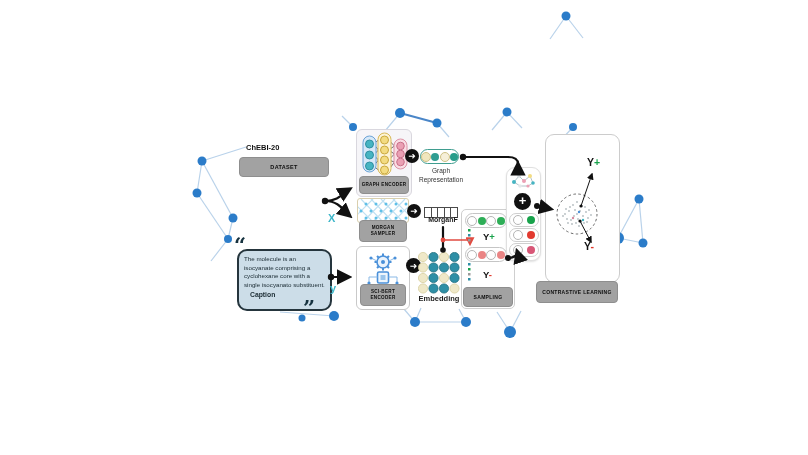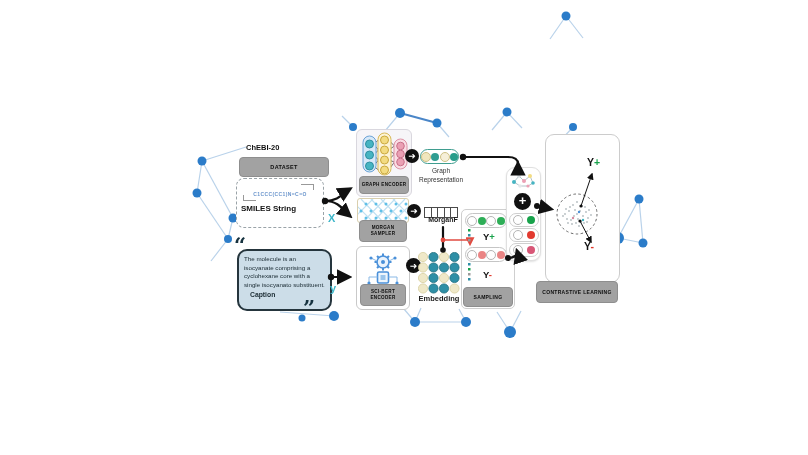--- a/index.html
+++ b/index.html
@@ -74,26 +74,20 @@
         <circle cx="466" cy="322" r="5"></circle>
         <circle cx="510" cy="332" r="6"></circle>
     </g>
   </svg>
 
   <div class="abs" style="left:246px;top:143px;font-size:7.5px;font-weight:bold;color:#111;">ChEBI-20</div>
   <div class="btn" style="left:239px;top:157px;width:88px;height:18px;font-size:5.5px;">
     <span>DATASET</span>
   </div>
 
-  <div class="card" style="left:236px;top:178px;width:86px;height:48px;border:1.5px dashed #9aa3a8;border-radius:8px;">
-    <div class="abs" style="left:64px;top:5px;width:12px;height:5px;border-top:1px solid #999;border-right:1px solid #999;"></div>
-    <div class="abs" style="left:6px;top:16px;width:12px;height:5px;border-bottom:1px solid #999;border-left:1px solid #999;"></div>
-    <div class="abs" style="left:0;top:12px;width:86px;text-align:center;font-size:5px;letter-spacing:.4px;color:#6b95cc;font-weight:bold;">C1CCC(CC1)N=C=O</div>
-    <div class="abs" style="left:4px;top:25px;font-size:8px;font-weight:bold;color:#111;">SMILES String</div>
-  </div>
   <div class="var" style="left:328px;top:212px;">X</div>
 
   <div class="card" style="left:237px;top:249px;width:91px;height:58px;background:#ccdde8;border:2.5px solid #25353d;border-radius:10px;">
     <div style="padding:4px 5px 0 5px;font-size:6.2px;line-height:1.4;color:#1a2b33;">
       <span>The molecule is an isocyanate comprising a cyclohexane core with a single isocyanato substituent.</span>
       <span style="font-weight:bold;font-size:6.8px;margin-left:6px;">Caption</span>
     </div>
   </div>
   <div class="quote" style="left:234px;top:234px;">“</div>
   <div class="quote" style="left:303px;top:297px;">”</div>

